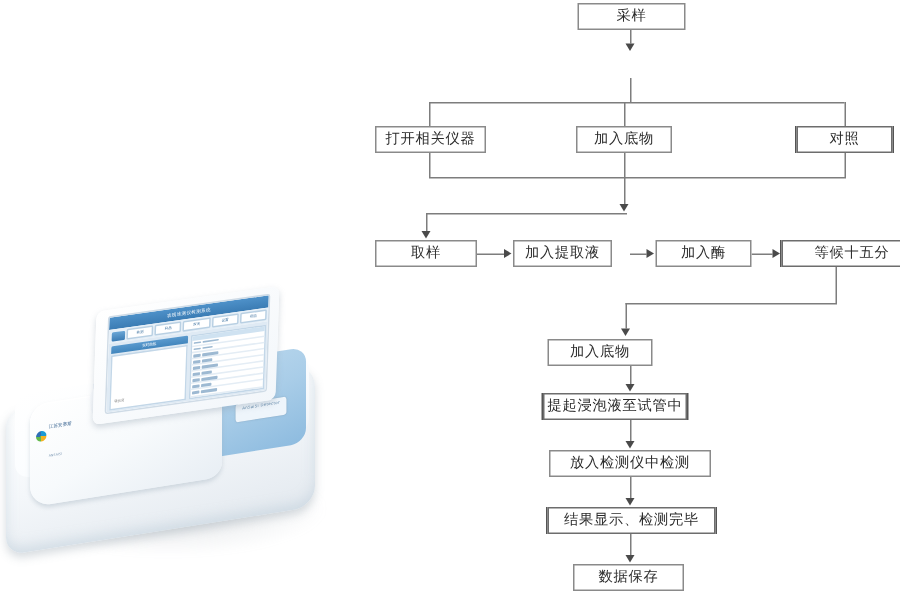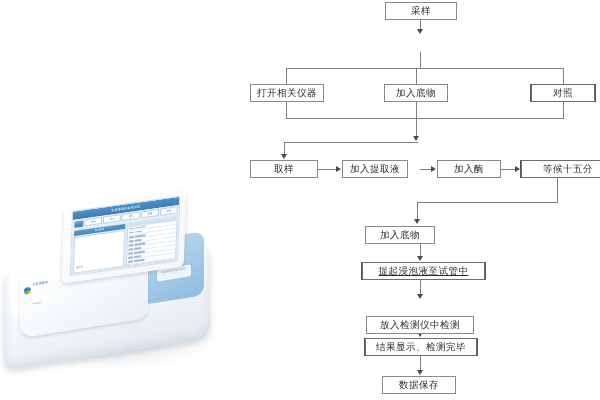--- a/index.html
+++ b/index.html
@@ -325,22 +325,22 @@
 
   <div class="node" style="left:385px;top:2px;width:72px;height:18px;">采样</div>
   <div class="node" style="left:250px;top:84px;width:74px;height:18px;">打开相关仪器</div>
   <div class="node" style="left:384px;top:84px;width:64px;height:18px;">加入底物</div>
   <div class="node thick" style="left:531px;top:84px;width:64px;height:18px;">对照</div>
   <div class="node" style="left:250px;top:160px;width:68px;height:18px;">取样</div>
   <div class="node" style="left:342px;top:160px;width:66px;height:18px;">加入提取液</div>
   <div class="node" style="left:437px;top:160px;width:64px;height:18px;">加入酶</div>
   <div class="node thick" style="left:521px;top:160px;width:94px;height:18px;">等候十五分</div>
   <div class="node" style="left:365px;top:226px;width:70px;height:18px;">加入底物</div>
-  <div class="node thick" style="left:362px;top:262px;width:123px;height:18px;text-decoration:underline;">提起浸泡液至试管中</div>
-  <div class="node" style="left:366px;top:300px;width:108px;height:18px;margin-top:16px;">放入检测仪中检测</div>
+  <div class="node thick" style="left:362px;top:262px;width:96px;height:18px;">提起浸泡液至试管中</div>
+  <div class="node" style="left:366px;top:300px;width:108px;height:18px;">放入检测仪中检测</div>
   <div class="node thick" style="left:365px;top:338px;width:112px;height:18px;">结果显示、检测完毕</div>
   <div class="node" style="left:382px;top:376px;width:74px;height:18px;">数据保存</div>
 
   <div class="conn v" style="left:420px;top:20px;height:9px;"></div>
   <div class="arrow-d" style="left:417px;top:29px;"></div>
 
   <div class="conn v" style="left:420px;top:52px;height:16px;"></div>
   <div class="conn h" style="left:286px;top:68px;width:277px;"></div>
   <div class="conn v" style="left:286px;top:68px;height:16px;"></div>
   <div class="conn v" style="left:416px;top:68px;height:16px;"></div>

